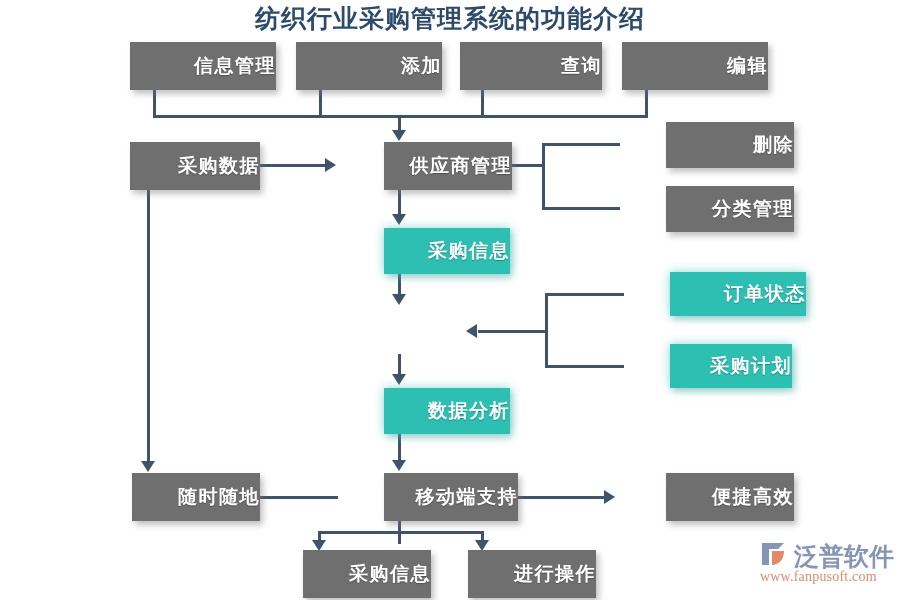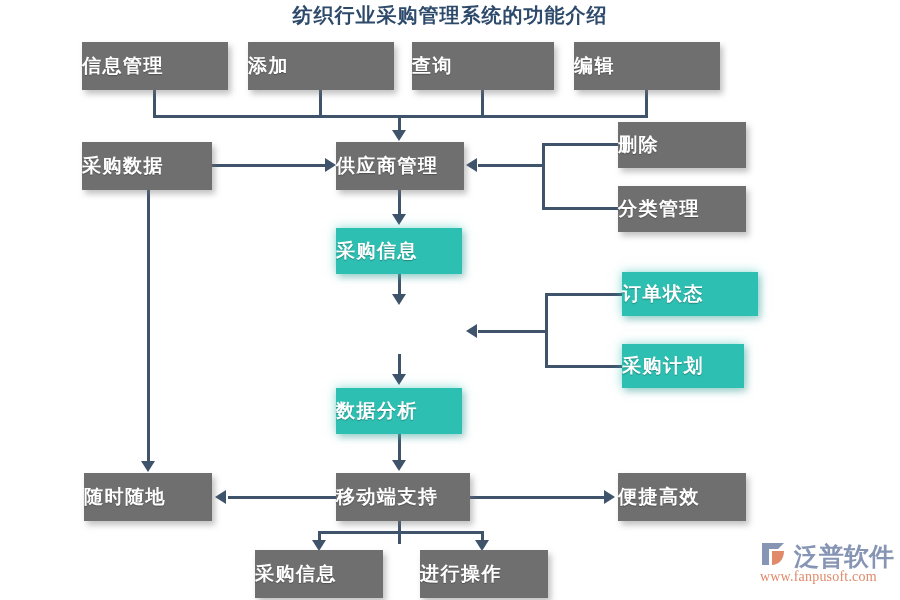--- a/index.html
+++ b/index.html
@@ -16,39 +16,40 @@
     height: 600px;
     background: #ffffff;
     overflow: hidden;
   }
   #title {
     position: absolute;
     left: 0;
     top: 2px;
     width: 900px;
     text-align: center;
-    font-size: 20px;
+    font-size: 25px;
     font-weight: bold;
     color: #2e4a6b;
     letter-spacing: 1px;
     font-family: "Liberation Serif", "DejaVu Serif", serif;
   }
   .node {
     position: absolute;
     box-sizing: border-box;
     display: flex;
     align-items: center;
-    justify-content: flex-start;
+    justify-content: flex-end;
     color: #ffffff;
     font-weight: bold;
     font-size: 19px;
     letter-spacing: 1.5px;
     text-shadow: 0 1px 1px rgba(0,0,0,0.28);
     font-family: "Liberation Serif", "DejaVu Serif", serif;
     z-index: 3;
+    margin-left: 48px;
   }
   .node.gray {
     background: #706f6f;
     box-shadow: 3px 4px 6px rgba(120,120,120,0.45);
   }
   .node.teal {
     background: #2dbfb2;
     box-shadow: 0 0 10px rgba(45,191,178,0.55), 3px 4px 6px rgba(120,160,158,0.35);
   }
   

